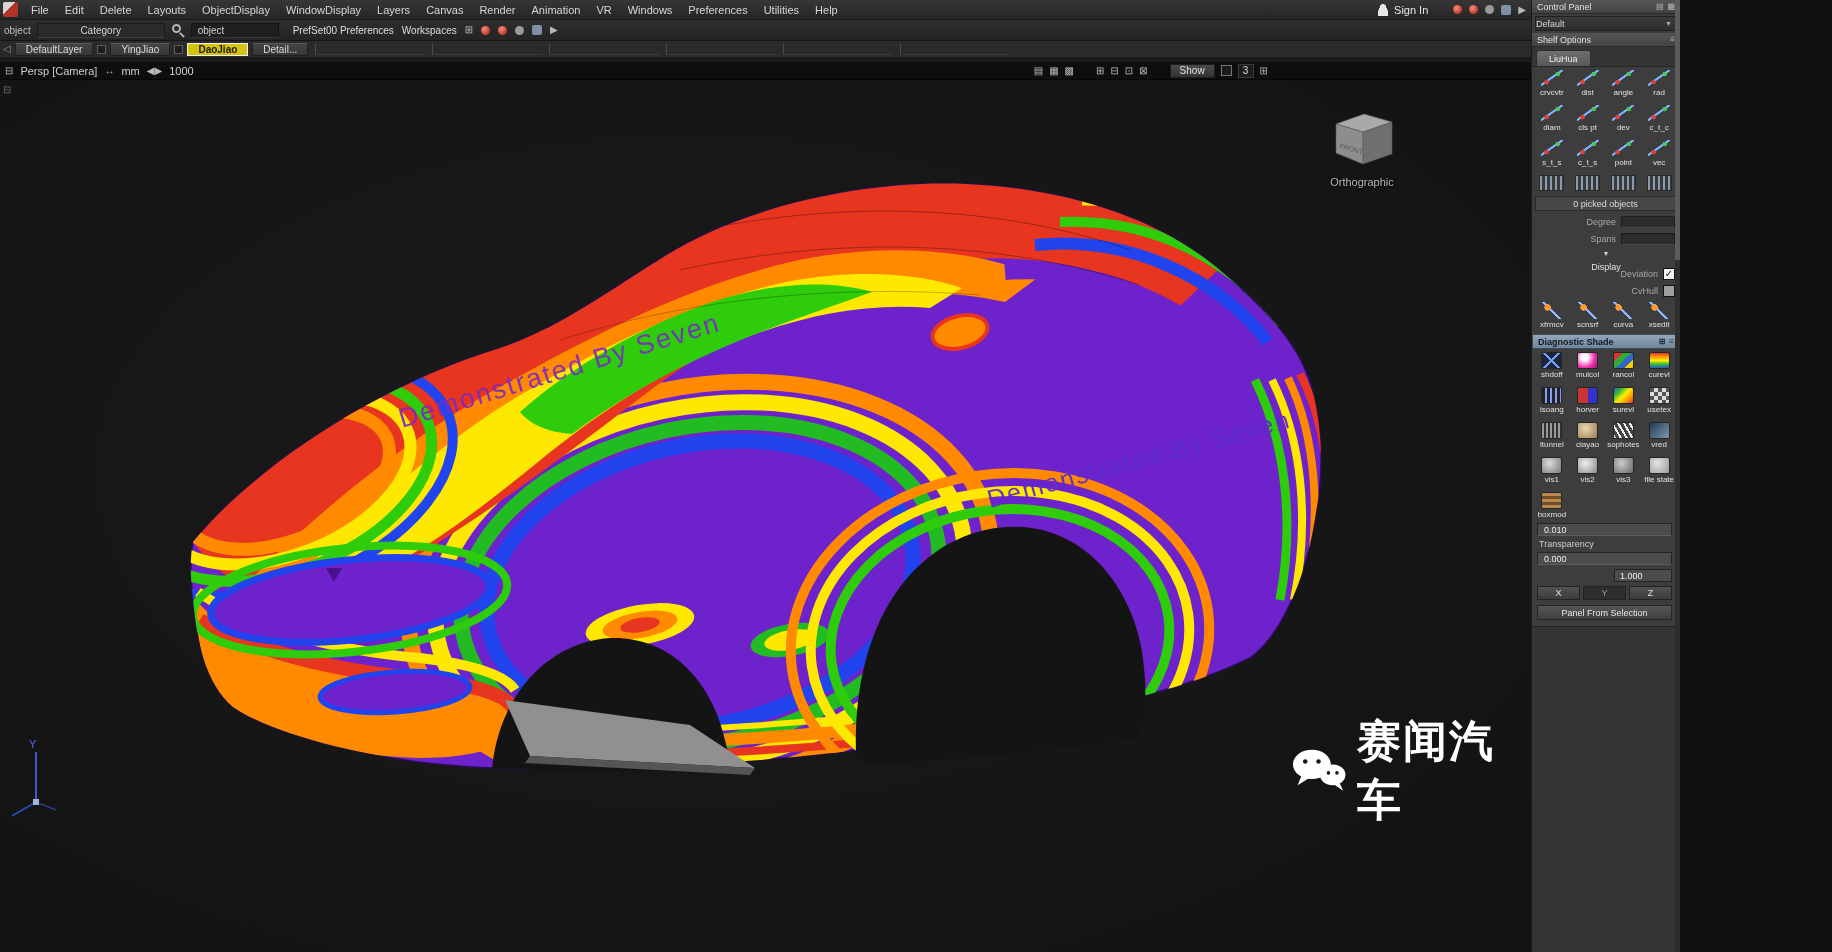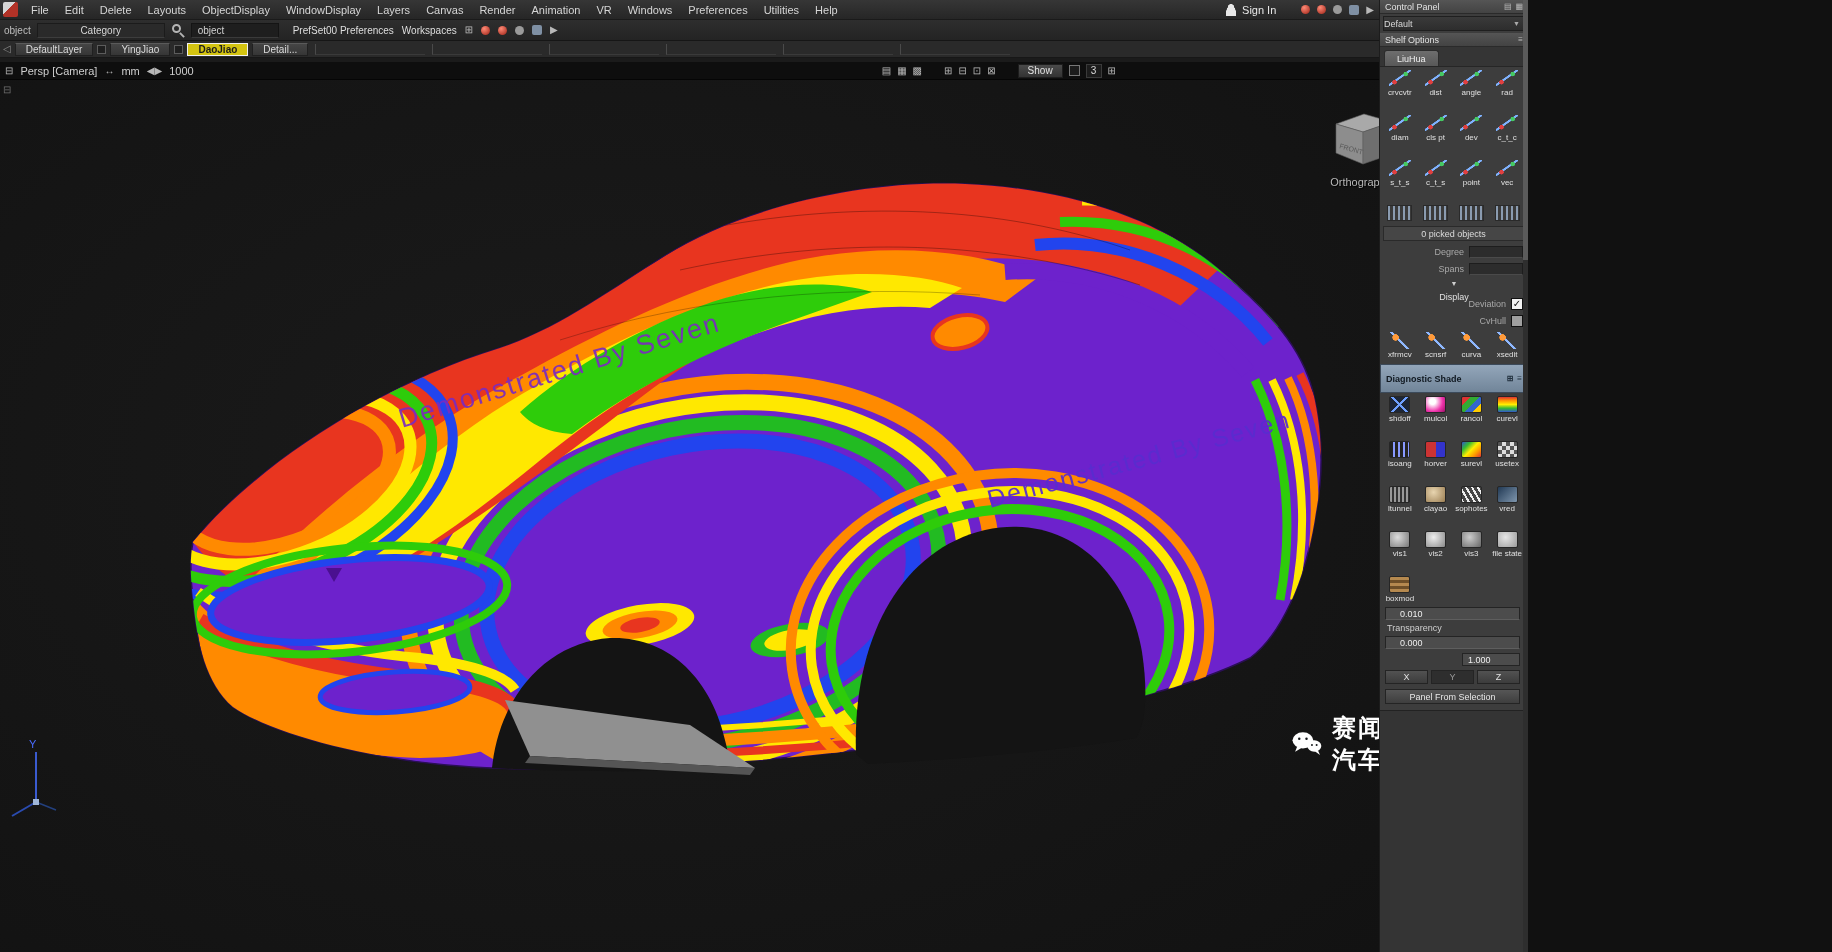--- a/index.html
+++ b/index.html
@@ -1,19 +1,19 @@
 <!DOCTYPE html>
 <html><head>
 <meta charset="utf-8">
 <style>
   * { margin:0; padding:0; box-sizing:border-box; }
   html,body { width:1832px; height:952px; background:#111; overflow:hidden;
               font-family:"Liberation Sans", sans-serif; }
   .app { display:flex; width:1832px; height:952px; }
-  .main { width:1379px; min-width:0; display:flex; flex-direction:column; }
+  .main { width:1531px; min-width:0; display:flex; flex-direction:column; }
 
   
   .menubar { height:20px; background:linear-gradient(#363636,#262626); border-bottom:1px solid #1a1a1a;
              display:flex; align-items:center; color:#d6d6d6; font-size:11px; }
   .applogo { width:15px; height:15px; margin:0 5px 0 3px; border-radius:2px;
              background:linear-gradient(135deg,#d6d6d6 0 42%,#b23227 42% 100%); }
   .menu-item { padding:0 8px; white-space:nowrap; }
   .mb-right { margin-left:auto; display:flex; align-items:center; gap:7px; padding-right:5px; }
   .signin { display:flex; align-items:center; gap:5px; color:#e8e8e8; margin-right:18px; }
   .person-icon { width:12px; height:12px;
@@ -66,39 +66,39 @@
   .cbox { width:11px; height:11px; background:#1c1c1c; border:1px solid #777; }
 
   
   .canvas { position:relative; flex:1; background:radial-gradient(ellipse at 45% 45%, #1b1b1b, #121212); overflow:hidden; }
   .canvas svg.scene { position:absolute; left:0; top:0; }
   .corner-ic { position:absolute; left:3px; top:4px; color:#6e6e6e; font-size:10px; }
   .viewcube { position:absolute; left:1326px; top:28px; }
   .ortho { position:absolute; left:1312px; top:96px; width:100px; text-align:center; color:#b9b9b9;
            font-size:11px; text-shadow:1px 1px 1px #000; }
   .brand { position:absolute; left:1292px; top:632px; display:flex; align-items:center; gap:10px; }
-  .brand-text { color:#fff; font-size:24px; font-weight:bold; letter-spacing:2px;
+  .brand-text { color:#fff; font-size:44px; font-weight:bold; letter-spacing:2px;
                 font-family:"DejaVu Sans", sans-serif; }
   .axis { position:absolute; left:4px; top:656px; }
 
   
   .panel { width:149px; background:#3d3d3d; border-left:1px solid #1c1c1c; display:flex; flex-direction:column;
            font-size:9px; color:#d8d8d8; position:relative; overflow:hidden; }
   .p-scroll { position:absolute; right:0; top:0; bottom:0; width:5px; background:#2e2e2e; }
   .p-thumb { position:absolute; right:0; top:0; width:5px; height:260px; background:#5b5b5b; }
   .p-header, .p-subheader { height:14px; background:linear-gradient(#555,#434343); border-bottom:1px solid #2a2a2a;
            display:flex; align-items:center; padding:0 5px; gap:4px; font-size:9px; color:#e2e2e2; }
   .p-hicons { margin-left:auto; display:flex; gap:4px; color:#bdbdbd; font-size:8px; }
   .p-preset { height:15px; margin:2px 3px; background:linear-gradient(#3a3a3a,#2d2d2d); border:1px solid #1f1f1f;
               display:flex; align-items:center; justify-content:center; gap:6px; color:#d8d8d8; }
   .p-preset .tri { margin-left:auto; margin-right:4px; font-size:7px; color:#aaa; }
   .p-tabrow { height:20px; display:flex; align-items:flex-end; padding:0 4px; background:#353535; border-bottom:1px solid #262626;}
   .p-tab { height:16px; padding:0 12px; background:linear-gradient(#6e6e6e,#585858); border:1px solid #2c2c2c;
            border-bottom:none; border-radius:3px 3px 0 0; display:flex; align-items:center; color:#f0f0f0; }
-  .pgrid { display:grid; grid-template-columns:repeat(4,1fr); padding:3px 3px 1px 2px; row-gap:18px; }
+  .pgrid { display:grid; grid-template-columns:repeat(4,1fr); padding:3px 3px 1px 2px; row-gap:8px; }
   .pcell { display:flex; flex-direction:column; align-items:center; gap:1px; }
   .plabel { font-size:8px; color:#e0e0e0; white-space:nowrap; }
   .tlic { width:22px; height:17px;
      background: radial-gradient(circle at 25% 72%, #e04040 0 2px, rgba(0,0,0,0) 2.5px),
                  radial-gradient(circle at 76% 24%, #45c863 0 2px, rgba(0,0,0,0) 2.5px),
                  linear-gradient(145deg, rgba(0,0,0,0) 42%, #7fb2ff 44% 50%, rgba(0,0,0,0) 52%); }
   .dtic { width:22px; height:17px;
      background: radial-gradient(circle at 30% 32%, #ff9a3a 0 3px, rgba(0,0,0,0) 3.5px),
                  linear-gradient(45deg, rgba(0,0,0,0) 44%, #8fb8ff 46% 52%, rgba(0,0,0,0) 54%); }
   .barx { width:25px; height:16px; border:1px solid #2a2a2a;
@@ -106,21 +106,21 @@
   .picked { height:15px; margin:4px 4px 2px 3px; background:#464646; border:1px solid #2a2a2a;
             display:flex; align-items:center; justify-content:center; color:#dcdcdc; }
   .prow { height:17px; display:flex; align-items:center; gap:5px; padding:0 5px; }
   .plbl { flex:1; text-align:right; color:#a8a8a8; }
   .pinput { width:54px; height:12px; background:#2c2c2c; border:1px solid #1d1d1d; border-bottom-color:#4a4a4a; }
   .psec { height:15px; display:flex; align-items:center; gap:5px; padding:0 7px; color:#e0e0e0; margin-top:3px;flex-direction:column; }
   .psec .tri { font-size:7px; color:#cfcfcf; }
   .ckb { width:12px; height:12px; background:#f2f2f2; border:1px solid #111; color:#111; font-size:10px;
          display:flex; align-items:center; justify-content:center; }
   .ckb.empty { background:#9f9f9f; color:transparent; }
-  .diaghdr { height:29px; margin-top:4px; background:linear-gradient(#93a6ba,#718599); border:1px solid #3c4a5a;
+  .diaghdr { height:15px; margin-top:4px; background:linear-gradient(#93a6ba,#718599); border:1px solid #3c4a5a;
              display:flex; align-items:center; padding:0 5px; gap:4px; color:#101820; font-weight:bold; }
   .diaghdr .p-hicons { color:#22303e; }
   .shic { width:21px; height:17px; border:1px solid #262626; border-radius:2px; }
   .s0 { background: linear-gradient(45deg, rgba(0,0,0,0) 45%, #6fa0ff 47% 53%, rgba(0,0,0,0) 55%),
                     linear-gradient(-45deg, rgba(0,0,0,0) 45%, #6fa0ff 47% 53%, rgba(0,0,0,0) 55%), #1d2636; }
   .s1 { background: radial-gradient(circle at 35% 30%, #fff 0 18%, #ee33aa 62%, #991166); }
   .s2 { background: linear-gradient(135deg, #dd3333 0 25%, #33aa33 25% 50%, #3366cc 50% 75%, #ffcc00 75%); }
   .s3 { background: linear-gradient(180deg, #dd3333, #ff9900, #ffee00, #33bb33, #3355cc); }
   .s4 { background: repeating-linear-gradient(90deg, #222 0 3px, #8899ff 3px 5px); }
   .s5 { background: linear-gradient(90deg, #cc3333 0 50%, #3333cc 50%); }
@@ -129,21 +129,21 @@
   .s8 { background: repeating-linear-gradient(90deg, #999 0 2px, #333 2px 4px); }
   .s9 { background: radial-gradient(circle at 40% 35%, #e8d5b0, #9a7d52); }
   .s10 { background: repeating-linear-gradient(60deg, #eee 0 2px, #444 2px 5px); }
   .s11 { background: linear-gradient(135deg, #223a55, #7f96ad); }
   .s12 { background: radial-gradient(circle at 40% 35%, #dddddd, #777777); }
   .s13 { background: radial-gradient(circle at 40% 35%, #eeeeee, #888888); }
   .s14 { background: radial-gradient(circle at 40% 35%, #cccccc, #666666); }
   .s15 { background: radial-gradient(circle at 40% 35%, #e5e5e5, #9a9a9a); }
   .s16 { background: repeating-linear-gradient(0deg, #b5894f 0 3px, #6e4f28 3px 6px); }
   .pval { height:13px; margin:3px 8px 0 5px; background:#4c4c4c; border:1px solid #242424; border-bottom-color:#5e5e5e;
-          display:flex; align-items:center; padding:0 14px; color:#efefef; }
+          display:flex; align-items:center; padding:0 6px; color:#efefef; }
   .ptlabel { padding:3px 0 0 7px; color:#cfcfcf; }
   .scalerow { display:flex; justify-content:flex-end; padding:4px 8px 0 0; }
   .scalebox { width:58px; height:13px; background:#4c4c4c; border:1px solid #242424;
               display:flex; align-items:center; padding:0 5px; color:#efefef; }
   .xyzrow { display:flex; gap:3px; padding:4px 8px 0 5px; }
   .axbtn { flex:1; height:14px; background:linear-gradient(#525252,#3c3c3c); border:1px solid #242424;
            display:flex; align-items:center; justify-content:center; color:#e2e2e2; }
   .axbtn.down { background:#2e2e2e; color:#9a9a9a; }
   .updbtn { height:15px; margin:5px 8px 0 5px; background:linear-gradient(#565656,#3e3e3e); border:1px solid #242424;
             display:flex; align-items:center; justify-content:center; color:#e8e8e8; }

